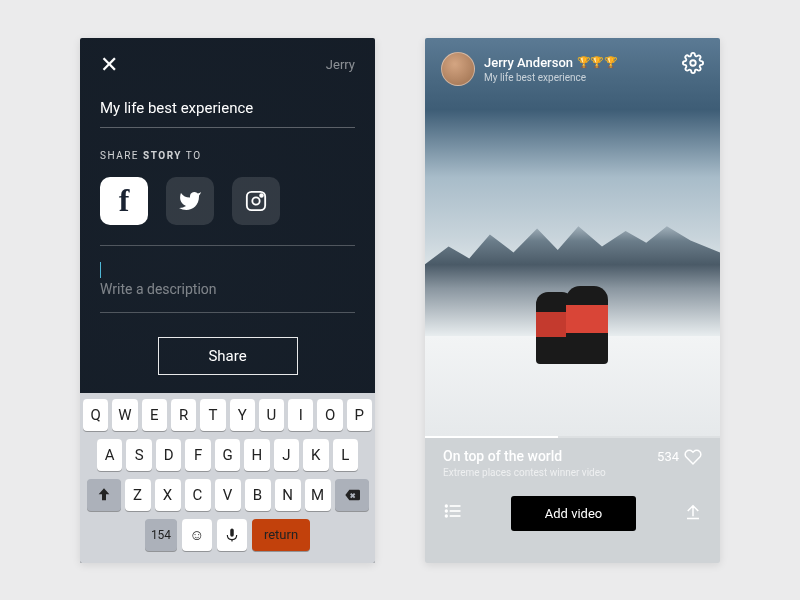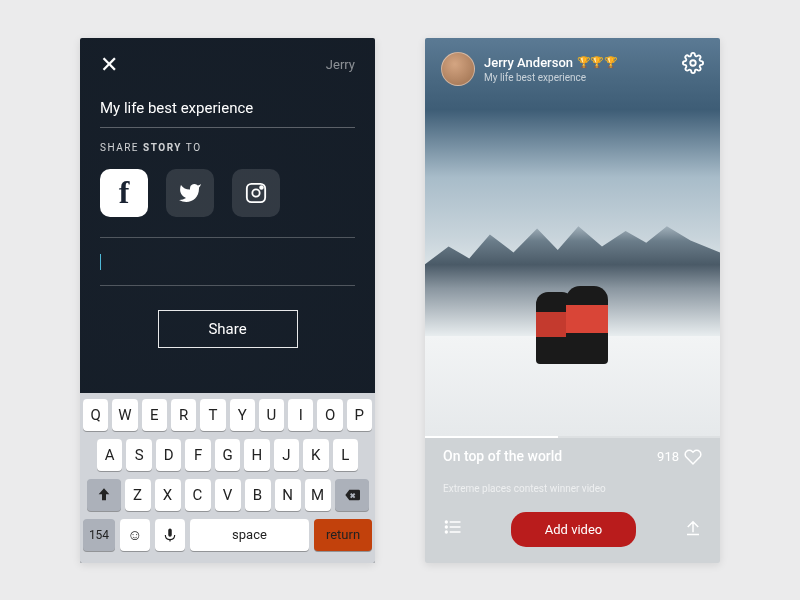--- a/index.html
+++ b/index.html
@@ -5,21 +5,21 @@
 *{margin:0;padding:0;box-sizing:border-box;font-family:-apple-system,BlinkMacSystemFont,'Segoe UI',Roboto,sans-serif}
 body{width:800px;height:600px;background:#ebebec;display:flex;justify-content:center;align-items:center;gap:50px}
 .screen{width:295px;height:525px;border-radius:2px;overflow:hidden;position:relative;box-shadow:0 2px 8px rgba(0,0,0,0.1)}
 
 
 .left{background:linear-gradient(rgba(20,28,38,0.92),rgba(20,28,38,0.92)),radial-gradient(circle at 30% 40%,#3a4a5c,#1a2332)}
 .top-bar{display:flex;justify-content:space-between;align-items:center;padding:14px 20px}
 .close-x{color:#fff;font-size:22px;cursor:pointer;font-weight:200}
 .edit{color:rgba(255,255,255,0.5);font-size:13px;cursor:pointer}
 .title-input{margin:8px 20px 0;padding:0 0 10px;color:#fff;font-size:15px;border:none;border-bottom:1px solid rgba(255,255,255,0.3);background:transparent;width:calc(100% - 40px);outline:none}
-.share-label{margin:14px 20px 0;color:rgba(255,255,255,0.8);font-size:10px;letter-spacing:1.5px;font-weight:400}
+.share-label{margin:22px 20px 0;color:rgba(255,255,255,0.8);font-size:10px;letter-spacing:1.5px;font-weight:400}
 .share-label b{font-weight:700}
 .socials{display:flex;gap:18px;margin:16px 20px 0;align-items:center}
 .soc{width:48px;height:48px;border-radius:10px;display:flex;align-items:center;justify-content:center;cursor:pointer}
 .soc.fb{background:#fff}
 .soc.tw,.soc.ig{background:rgba(255,255,255,0.12)}
 .fb-f{font-family:Georgia,serif;font-size:32px;font-weight:bold;color:#1a2332}
 .desc-wrap{margin:20px 20px 0;border-top:1px solid rgba(255,255,255,0.25);border-bottom:1px solid rgba(255,255,255,0.25);padding:14px 0}
 .desc-input{background:transparent;border:none;color:#fff;font-size:14px;width:100%;outline:none}
 .desc-input::placeholder{color:rgba(255,255,255,0.45)}
 .cursor{display:inline-block;width:1px;height:16px;background:#4fb8d6;vertical-align:middle;margin-right:2px}
@@ -54,25 +54,25 @@
 .user{display:flex;align-items:center;gap:9px}
 .avatar{width:34px;height:34px;border-radius:50%;background:radial-gradient(circle at 40% 35%,#d4a582,#9c6f4e);border:1px solid rgba(255,255,255,0.4)}
 .uname{color:#fff;font-size:13px;font-weight:500;display:flex;align-items:center;gap:4px}
 .trophies{font-size:11px}
 .usub{color:rgba(255,255,255,0.7);font-size:10px;margin-top:2px}
 .gear{color:#fff;cursor:pointer}
 .bottom{flex:1;background:#cfd3d6;padding:12px 18px 0;position:relative}
 .progress{position:absolute;top:0;left:0;right:0;height:2px;background:rgba(255,255,255,0.3)}
 .progress-fill{height:100%;width:45%;background:#fff}
 .btitle{color:#fff;font-size:14px;font-weight:500}
-.bsub{color:rgba(255,255,255,0.65);font-size:10px;margin-top:19px}
+.bsub{color:rgba(255,255,255,0.65);font-size:10px;margin-top:3px}
 .likes{position:absolute;top:12px;right:18px;color:#fff;font-size:13px;display:flex;align-items:center;gap:5px}
 .actions{display:flex;align-items:center;justify-content:space-between;margin-top:18px}
 .list-ico,.upload-ico{color:rgba(255,255,255,0.9);cursor:pointer}
-.add-btn{background:#b91c1c;color:#fff;border:none;padding:10px 34px;border-radius:15px;font-size:13px;cursor:pointer}
+.add-btn{background:#000000;color:#fff;border:none;padding:10px 34px;border-radius:3px;font-size:13px;cursor:pointer}
 </style>
 </head>
 <body>
 
 <div class="screen left">
   <div class="top-bar">
     <span class="close-x">✕</span>
     <span class="edit">Jerry</span>
   </div>
   <input class="title-input" value="My life best experience" style="">
@@ -90,21 +90,21 @@
     </div>
     <div class="soc ig">
       <svg width="22" height="22" viewBox="0 0 24 24" fill="none" stroke="#fff" stroke-width="2">
           <rect x="2" y="2" width="20" height="20" rx="5"></rect>
           <circle cx="12" cy="12" r="4"></circle>
           <circle cx="18" cy="6" r="1.5" fill="#fff"></circle>
         </svg>
     </div>
   </div>
   <div class="desc-wrap">
-    <span class="cursor"></span>
+    <span class="cursor"></span><input class="desc-input" placeholder="Write a description" style="">
   </div>
   <button class="share-btn">Share</button>
 
   <div class="keyboard">
     <div class="krow krow1">
         <div class="key">Q</div>
         <div class="key">W</div>
         <div class="key">E</div>
         <div class="key">R</div>
         <div class="key">T</div>
@@ -145,21 +145,20 @@
         </div>
     </div>
     <div class="krow krow4">
       <div class="key num">154</div>
       <div class="key emoji">☺</div>
       <div class="key mic">
           <svg width="14" height="14" viewBox="0 0 24 24" fill="#222">
             <path d="M12 1a3 3 0 00-3 3v8a3 3 0 006 0V4a3 3 0 00-3-3zm7 11a7 7 0 01-14 0H3a9 9 0 008 8.94V23h2v-2.06A9 9 0 0021 12z"></path>
           </svg>
         </div>
-      <div class="key space">space</div>
       <div class="key return">return</div>
     </div>
   </div>
 </div>
 
 <div class="screen right">
   <div class="hero">
     <div class="mountains"></div>
     <div class="people">
       <div class="person p1"></div>
@@ -184,21 +183,21 @@
       </span>
     </div>
   </div>
   <div class="bottom">
     <div class="progress">
         <div class="progress-fill"></div>
       </div>
     <div class="btitle">On top of the world</div>
     <div class="bsub">Extreme places contest winner video</div>
     <div class="likes">
-      <span>918</span>
+      <span>534</span>
       <svg width="18" height="18" viewBox="0 0 24 24" fill="none" stroke="#fff" stroke-width="2">
           <path d="M20.84 4.61a5.5 5.5 0 00-7.78 0L12 5.67l-1.06-1.06a5.5 5.5 0 00-7.78 7.78l1.06 1.06L12 21.23l7.78-7.78 1.06-1.06a5.5 5.5 0 000-7.78z"></path>
         </svg>
     </div>
     <div class="actions">
       <span class="list-ico">
         <svg width="20" height="20" viewBox="0 0 24 24" fill="none" stroke="#fff" stroke-width="2">
             <line x1="8" y1="6" x2="21" y2="6"></line>
             <line x1="8" y1="12" x2="21" y2="12"></line>
             <line x1="8" y1="18" x2="21" y2="18"></line>

